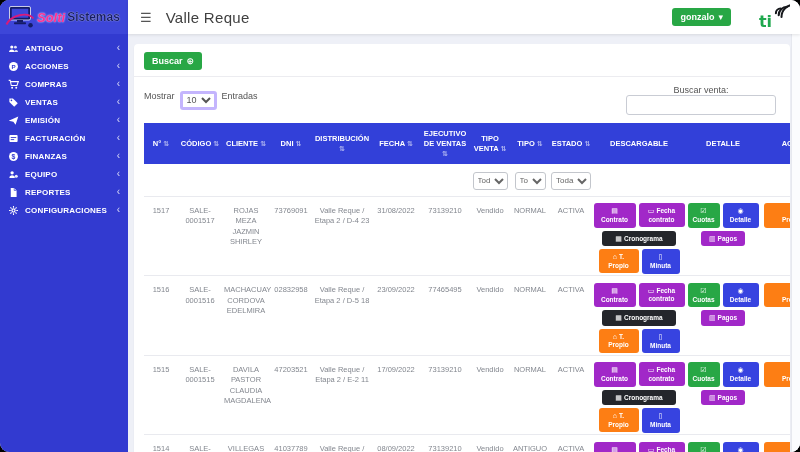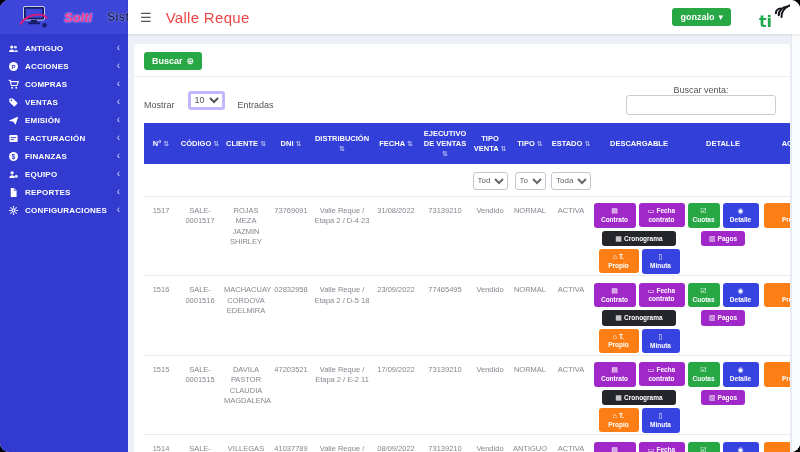--- a/index.html
+++ b/index.html
@@ -2,46 +2,46 @@
 <html><head>
 <meta charset="utf-8">
 <style>
   html,body{margin:0;padding:0;background:#000;}
   *{box-sizing:border-box;}
   body{font-family:"Liberation Sans","DejaVu Sans",sans-serif;}
   .screen{position:relative;width:800px;height:452px;background:#eef0f7;border-radius:9px;overflow:hidden;display:flex;}
 
   
   .sidebar{width:128px;flex:0 0 128px;background:#323ad0;height:100%;}
-  .brand{height:34px;background:#3d46d9;display:flex;align-items:center;padding:2px 19px;gap:15px;cursor:pointer;}
+  .brand{height:34px;background:#3d46d9;display:flex;align-items:center;padding:2px 5px;gap:2px;cursor:pointer;}
   .brand-solti{color:#ff2f92;font-weight:bold;font-size:13px;font-style:italic;text-shadow:0 0 2px #fff;}
   .brand-sistemas{color:#141b66;font-weight:bold;font-size:12px;text-shadow:0 0 1px #fff;}
   .menu{padding-top:5px;}
   .menu-item{height:18px;display:flex;align-items:center;gap:6px;padding:0 8px;cursor:pointer;}
   .mi-icon{width:11px;height:11px;flex:0 0 11px;display:inline-flex;}
   .mi-icon svg{width:11px;height:11px;}
   .mi-label{color:#fff;font-size:8px;font-weight:bold;letter-spacing:.2px;white-space:nowrap;}
   .mi-chevron{margin-left:auto;color:rgba(255,255,255,.8);font-size:10px;line-height:1;}
 
   
   .main{flex:1;display:flex;flex-direction:column;min-width:0;}
   .topbar{height:34px;background:#fff;display:flex;align-items:center;padding:0 10px 0 12px;box-shadow:0 1px 3px rgba(0,0,0,.10);position:relative;z-index:2;}
   .hamburger{font-size:13px;color:#555;cursor:pointer;}
-  .page-title{font-size:15px;font-weight:500;color:#ef4444;margin:0 0 0 14px;letter-spacing:.3px;}
+  .page-title{font-size:15px;font-weight:500;color:#404040;margin:0 0 0 14px;letter-spacing:.3px;}
   .topbar-right{margin-left:auto;display:flex;align-items:center;gap:10px;}
   .user-btn{background:#28a745;color:#fff;border:none;border-radius:3px;font-size:9px;font-weight:bold;padding:4px 8px;display:flex;align-items:flex-start;gap:4px;cursor:pointer;font-family:inherit;}
   .ti-logo{width:32px;height:30px;margin-left:17px;}
 
   .content{flex:1;position:relative;background:#eef0f7;overflow:hidden;}
   .card{position:absolute;left:6px;top:10px;right:10px;bottom:-20px;background:#fff;border-radius:4px;box-shadow:0 1px 2px rgba(0,0,0,.06);}
   .card-header{padding:6px 10px;border-bottom:1px solid #ececf0;}
   .btn-new{background:#28a745;color:#fff;border:none;border-radius:3px;font-size:9px;font-weight:bold;padding:4px 8px;display:inline-flex;align-items:center;gap:4px;cursor:pointer;font-family:inherit;}
   .card-body{padding:6px 0 0 10px;}
   .controls{display:flex;align-items:center;margin:2px 14px 8px 0;}
-  .show-group{display:flex;align-items:flex-end;gap:13px;font-size:9px;color:#555;}
+  .show-group{display:flex;align-items:flex-start;gap:5px;font-size:9px;color:#555;}
   .entries-select{font-size:9px;color:#555;border:3px solid #c4b5fd;border-radius:3px;height:19px;background:#fff;font-family:inherit;}
   .search-group{margin-left:auto;display:flex;align-items:center;font-size:9px;color:#555;flex-direction:column;}
   .search-input{width:150px;height:20px;border:1px solid #c9ccd4;border-radius:3px;font-size:9px;padding:0 4px;font-family:inherit;}
 
   
   .table-wrap{width:646px;overflow:hidden;}
   table{border-collapse:collapse;table-layout:fixed;width:699px;}
   thead th{background:#3240d9;color:#fff;font-size:7.5px;font-weight:bold;text-align:center;padding:6px 1px;line-height:1.3;vertical-align:middle;}
   .sort{font-size:7px;opacity:.6;}
   .filter-cell{padding:5px 0 6px;text-align:center;border-bottom:1px solid #e9eaef;}

